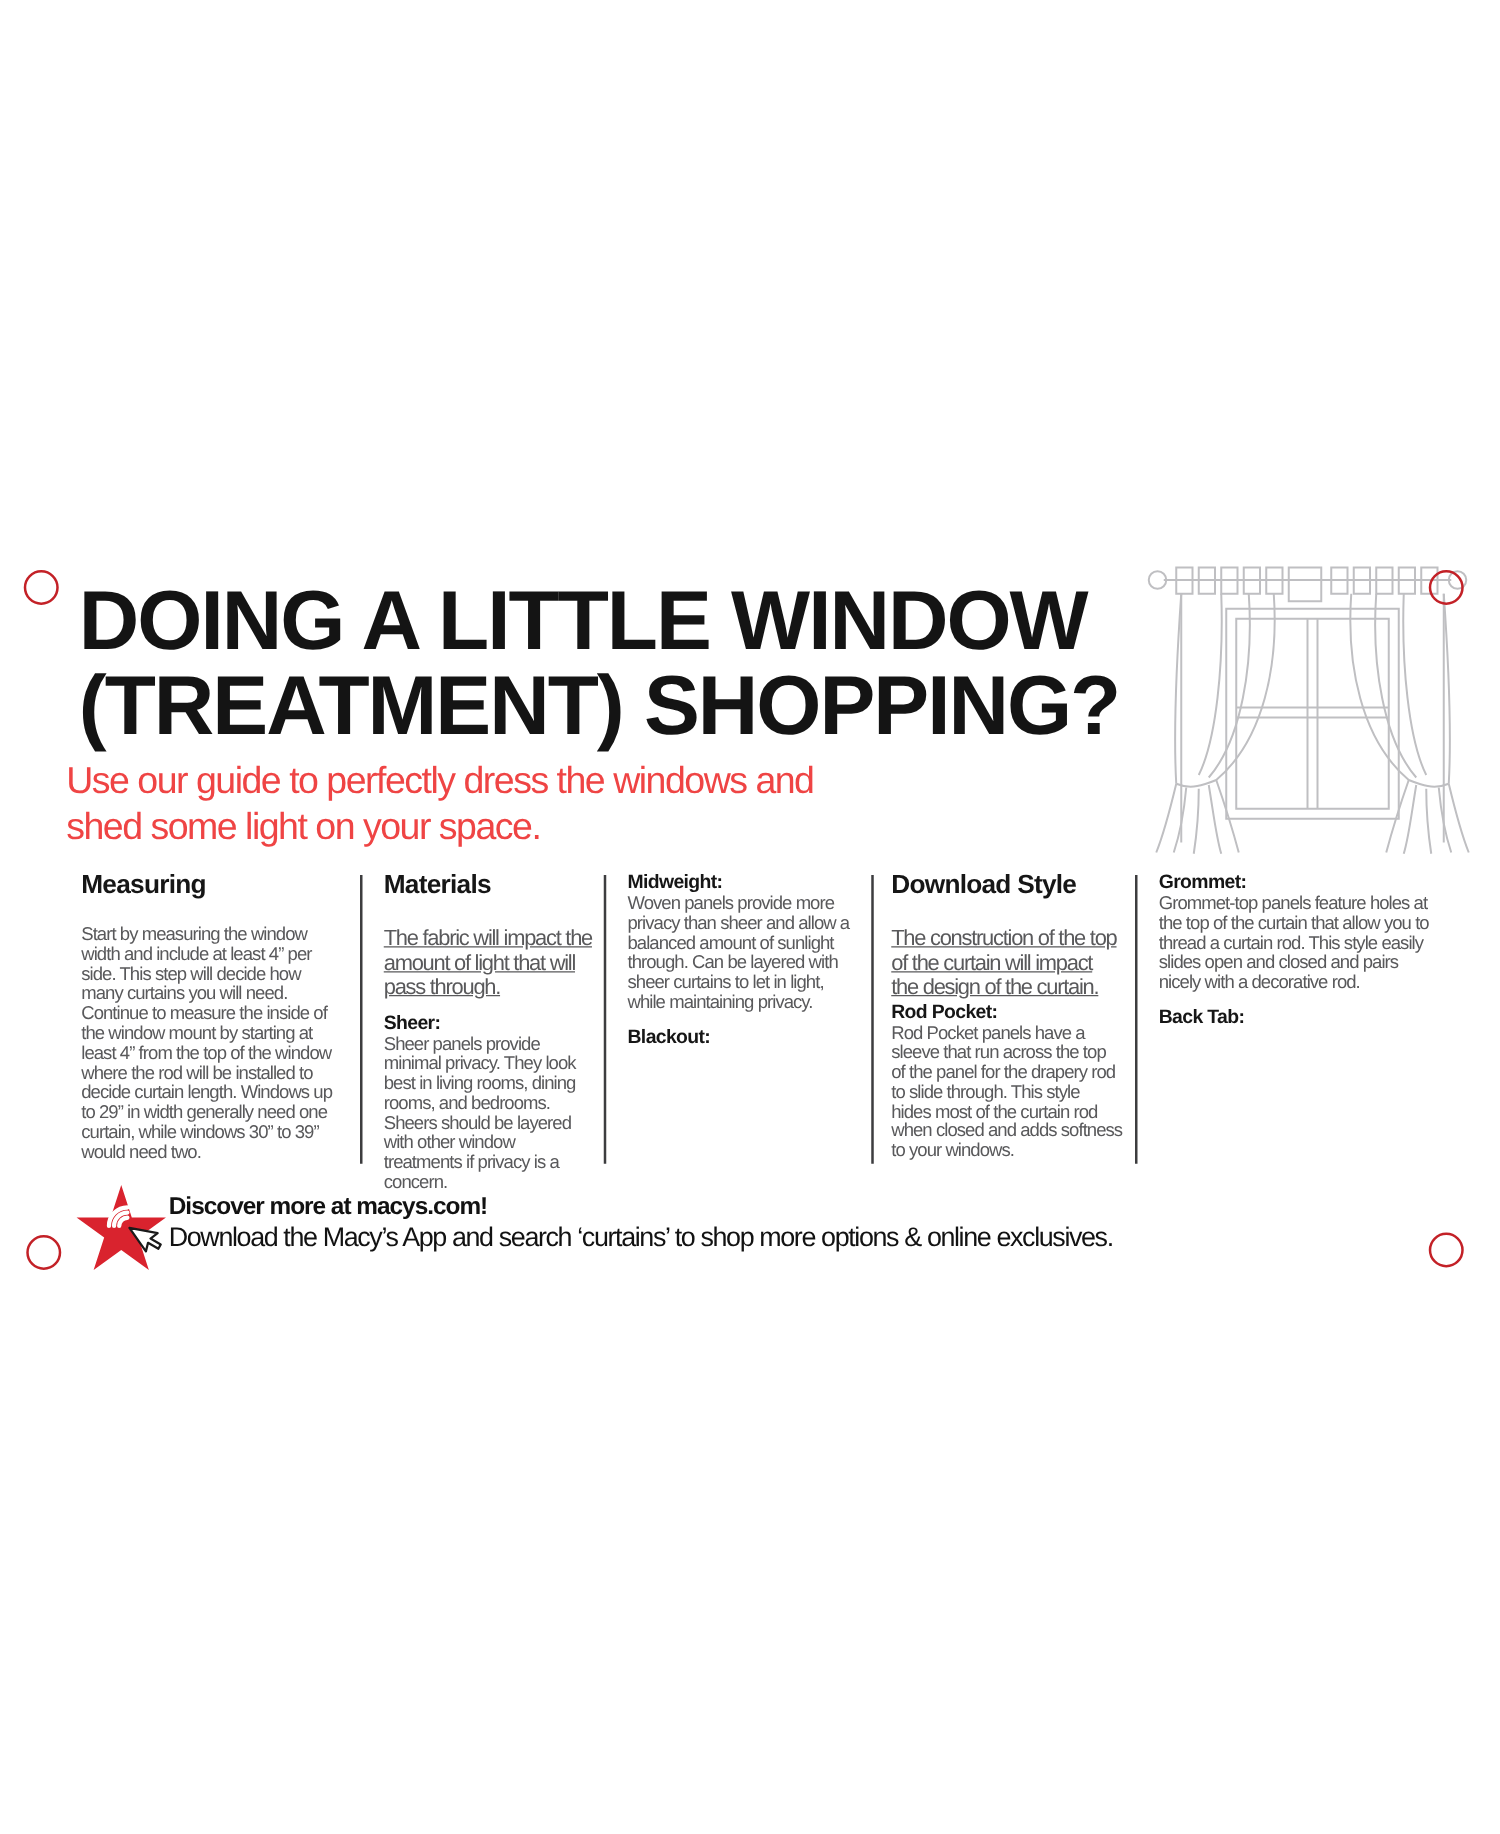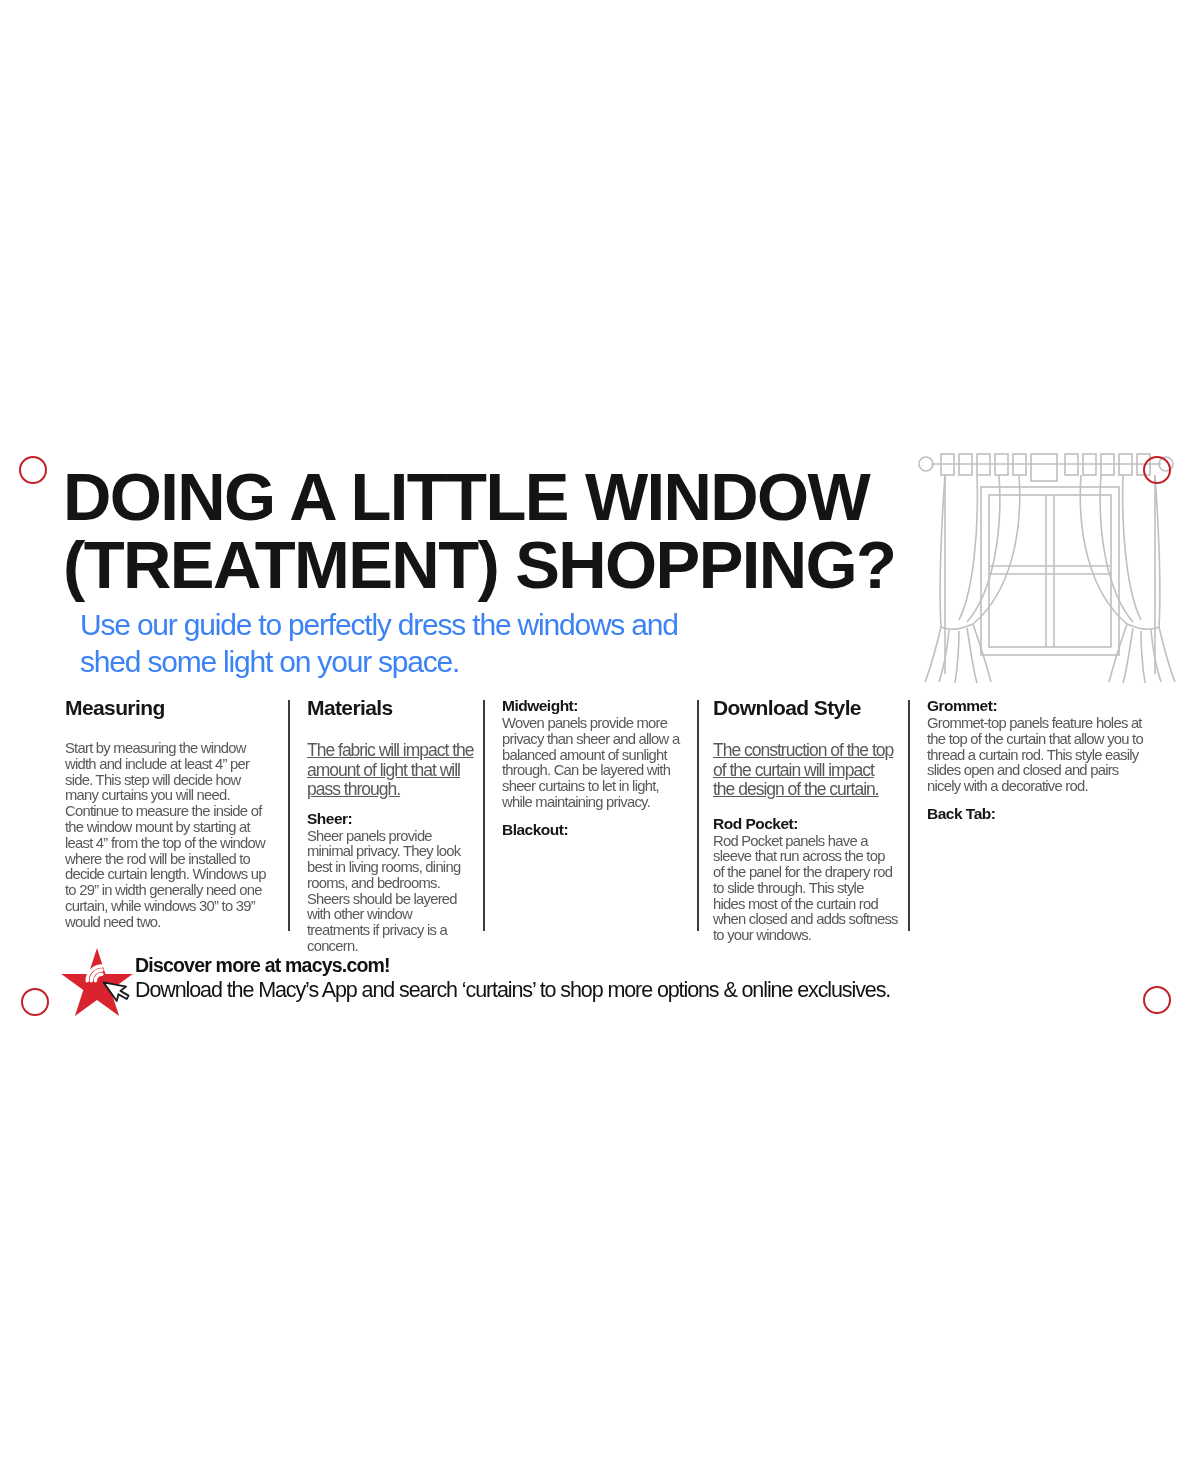--- a/index.html
+++ b/index.html
@@ -1,21 +1,21 @@
 <!DOCTYPE html>
 <html><head>
 <meta charset="utf-8">
 <style>
   html,body { margin:0; padding:0; background:#ffffff; }
   body { width:1200px; height:1467px; position:relative; font-family:"Liberation Sans", sans-serif; overflow:hidden; }
   .canvas { position:absolute; left:0; top:0; width:1200px; height:1467px; background:#ffffff; }
 
   .title { position:absolute; left:63px; top:463px; font-size:67px; font-weight:bold;
            color:#141414; letter-spacing:-1.6px; line-height:68px; white-space:pre; }
-  .subtitle { position:absolute; left:80px; top:606px; font-size:30px; color:#3b82f6;
+  .subtitle { position:absolute; left:53px; top:606px; font-size:30px; color:#ef4444;
               letter-spacing:-1.2px; line-height:37px; white-space:pre-line; }
 
   .curtain-art { position:absolute; left:915px; top:442px; }
   .reg-circle { position:absolute; width:24px; height:24px; border:2.5px solid #c32127;
                 border-radius:50%; background:transparent; z-index:5; }
   #reg-tl { left:19px;  top:456px; }
   #reg-tr { left:1143px; top:456px; }
   #reg-bl { left:21px;  top:988px; }
   #reg-br { left:1143px; top:986px; }
 
@@ -28,21 +28,21 @@
   .divider { position:absolute; top:700px; height:231px; width:2px; background:#3d3d3f; }
   #div-1 { left:288px; } #div-2 { left:483px; } #div-3 { left:697px; } #div-4 { left:908px; }
 
   .col-h { font-size:21px; font-weight:bold; color:#161616; letter-spacing:-0.6px;
            line-height:24px; margin:0 0 21px 0; }
   .intro { font-size:17.5px; letter-spacing:-1px; line-height:19.5px; margin:0;text-decoration:underline; }
   .sub-label { font-size:15.5px; font-weight:bold; color:#161616; letter-spacing:-0.5px;
                line-height:19px; margin:0 0 1px 0; }
   .body-text { font-size:14.8px; letter-spacing:-0.75px; line-height:15.8px; margin:0; }
   .gap-sm { margin-top:9px; }
-  .gap-md { margin-top:14px; }
+  .gap-md { }
 
   .footer-logo { position:absolute; left:56px; top:948px; }
   .footer-line1 { position:absolute; left:135px; top:954px; font-size:19.5px; font-weight:bold;
                   color:#121212; letter-spacing:-0.8px; }
   .footer-line2 { position:absolute; left:135px; top:978px; font-size:21.5px;
                   color:#121212; letter-spacing:-1.1px; }
 
   svg .ln { stroke:#bfbfc2; stroke-width:1.6; fill:none; }
 </style>
 </head>

